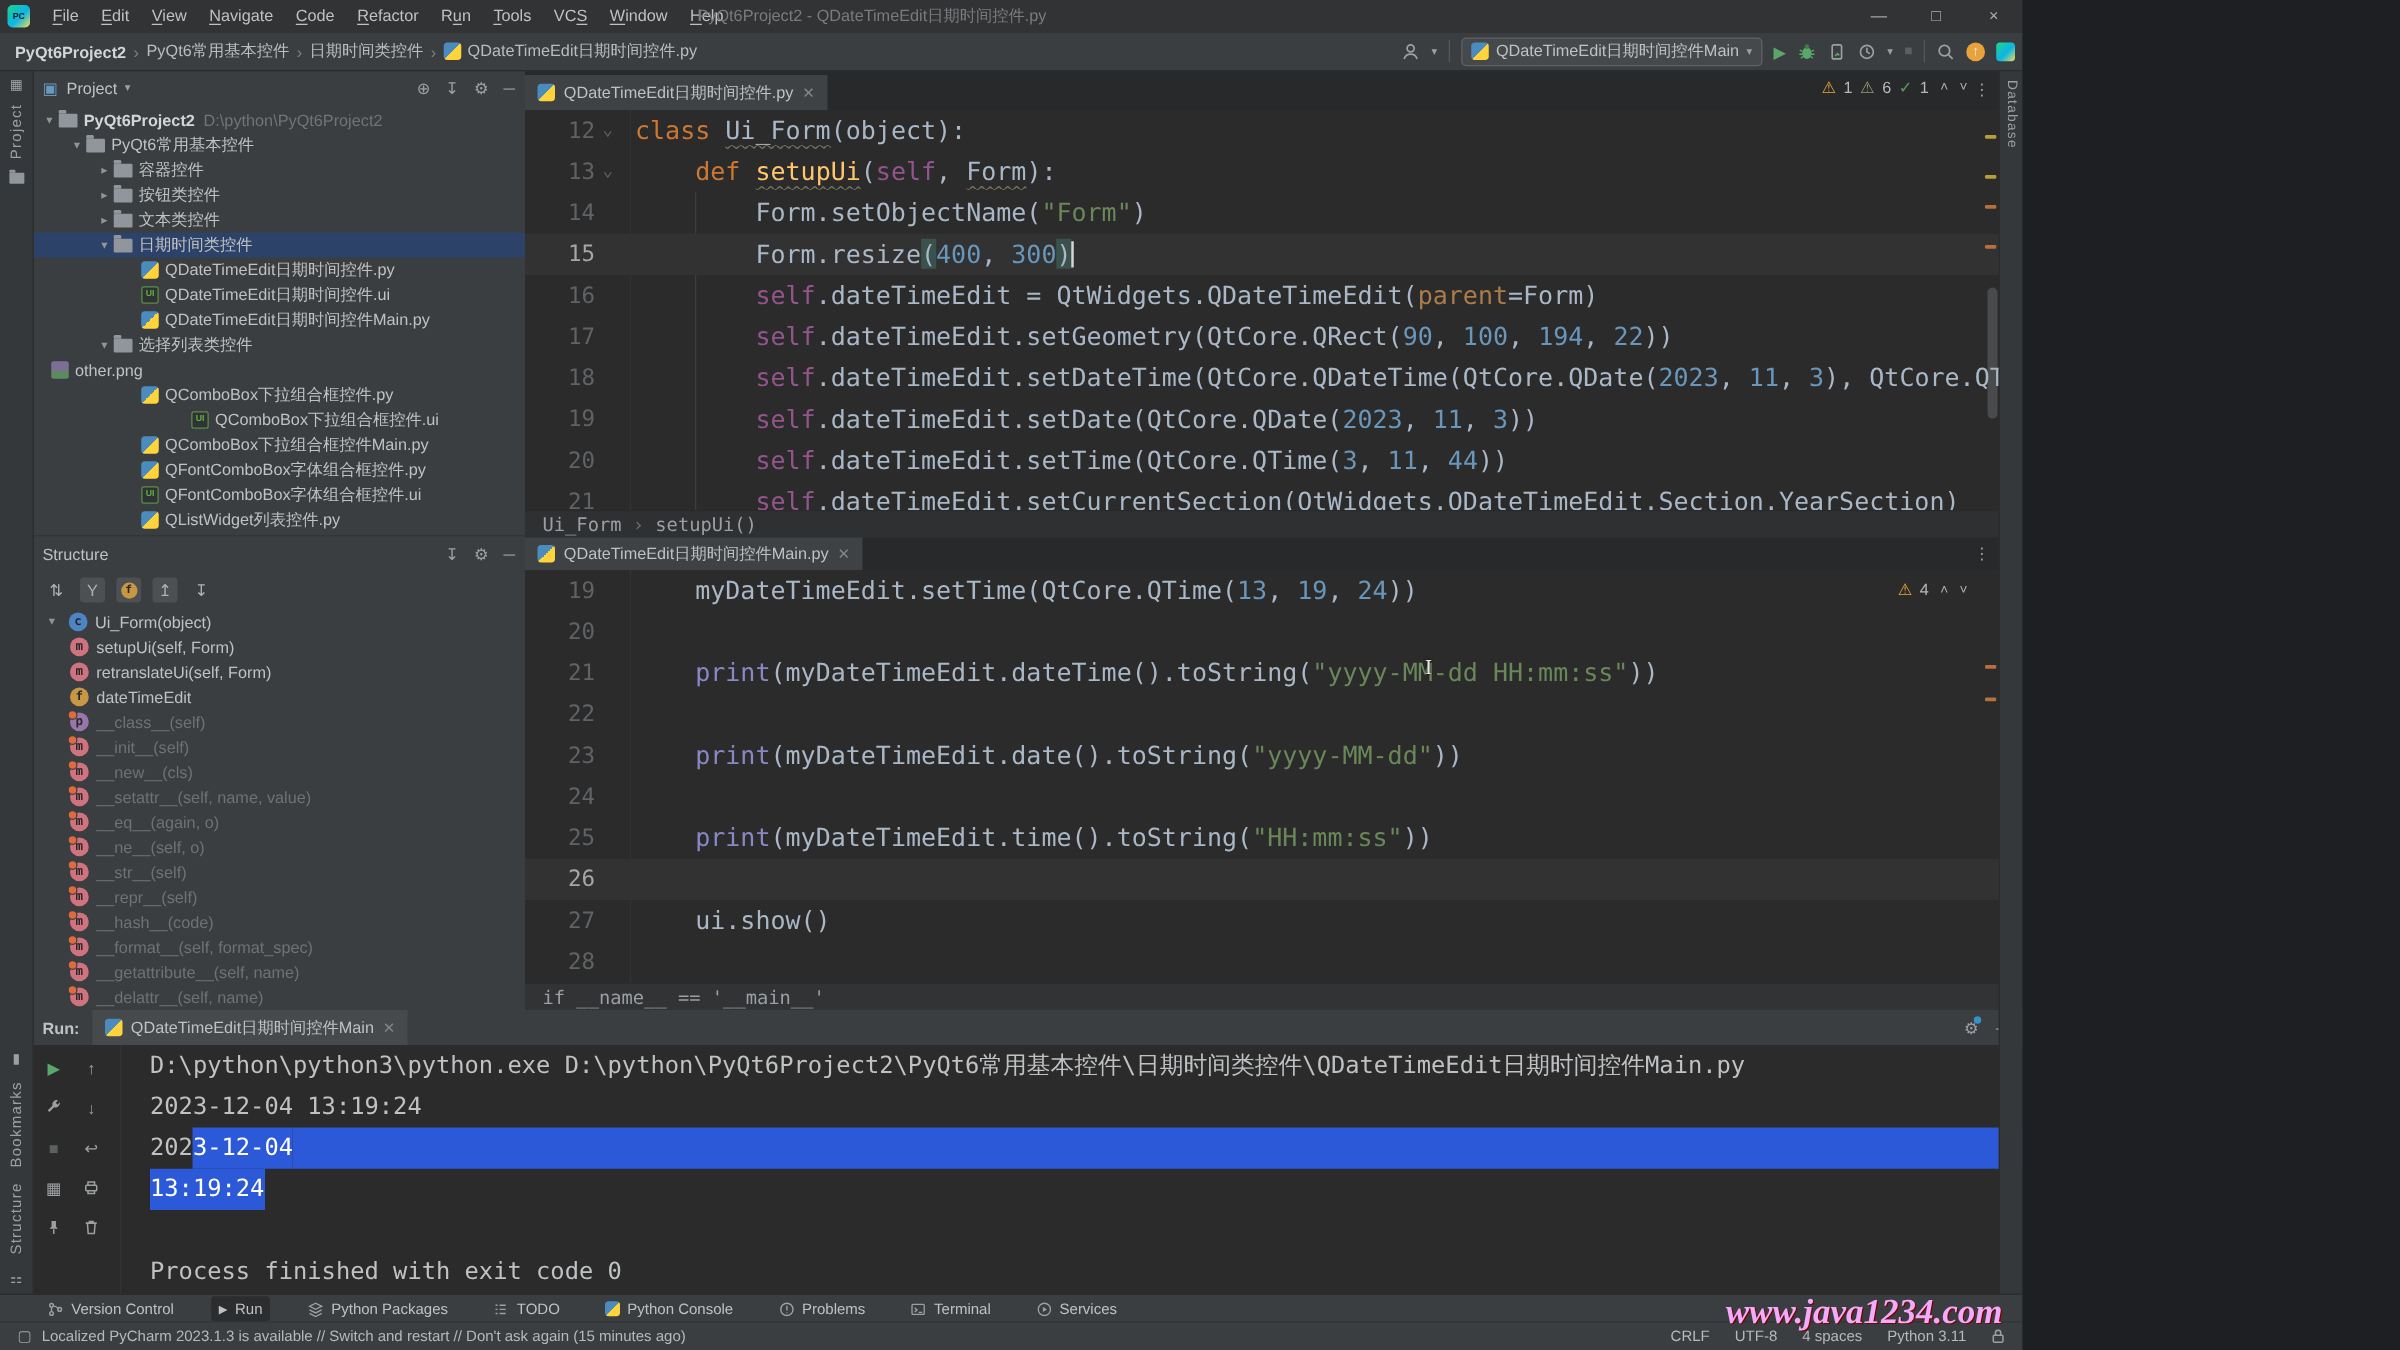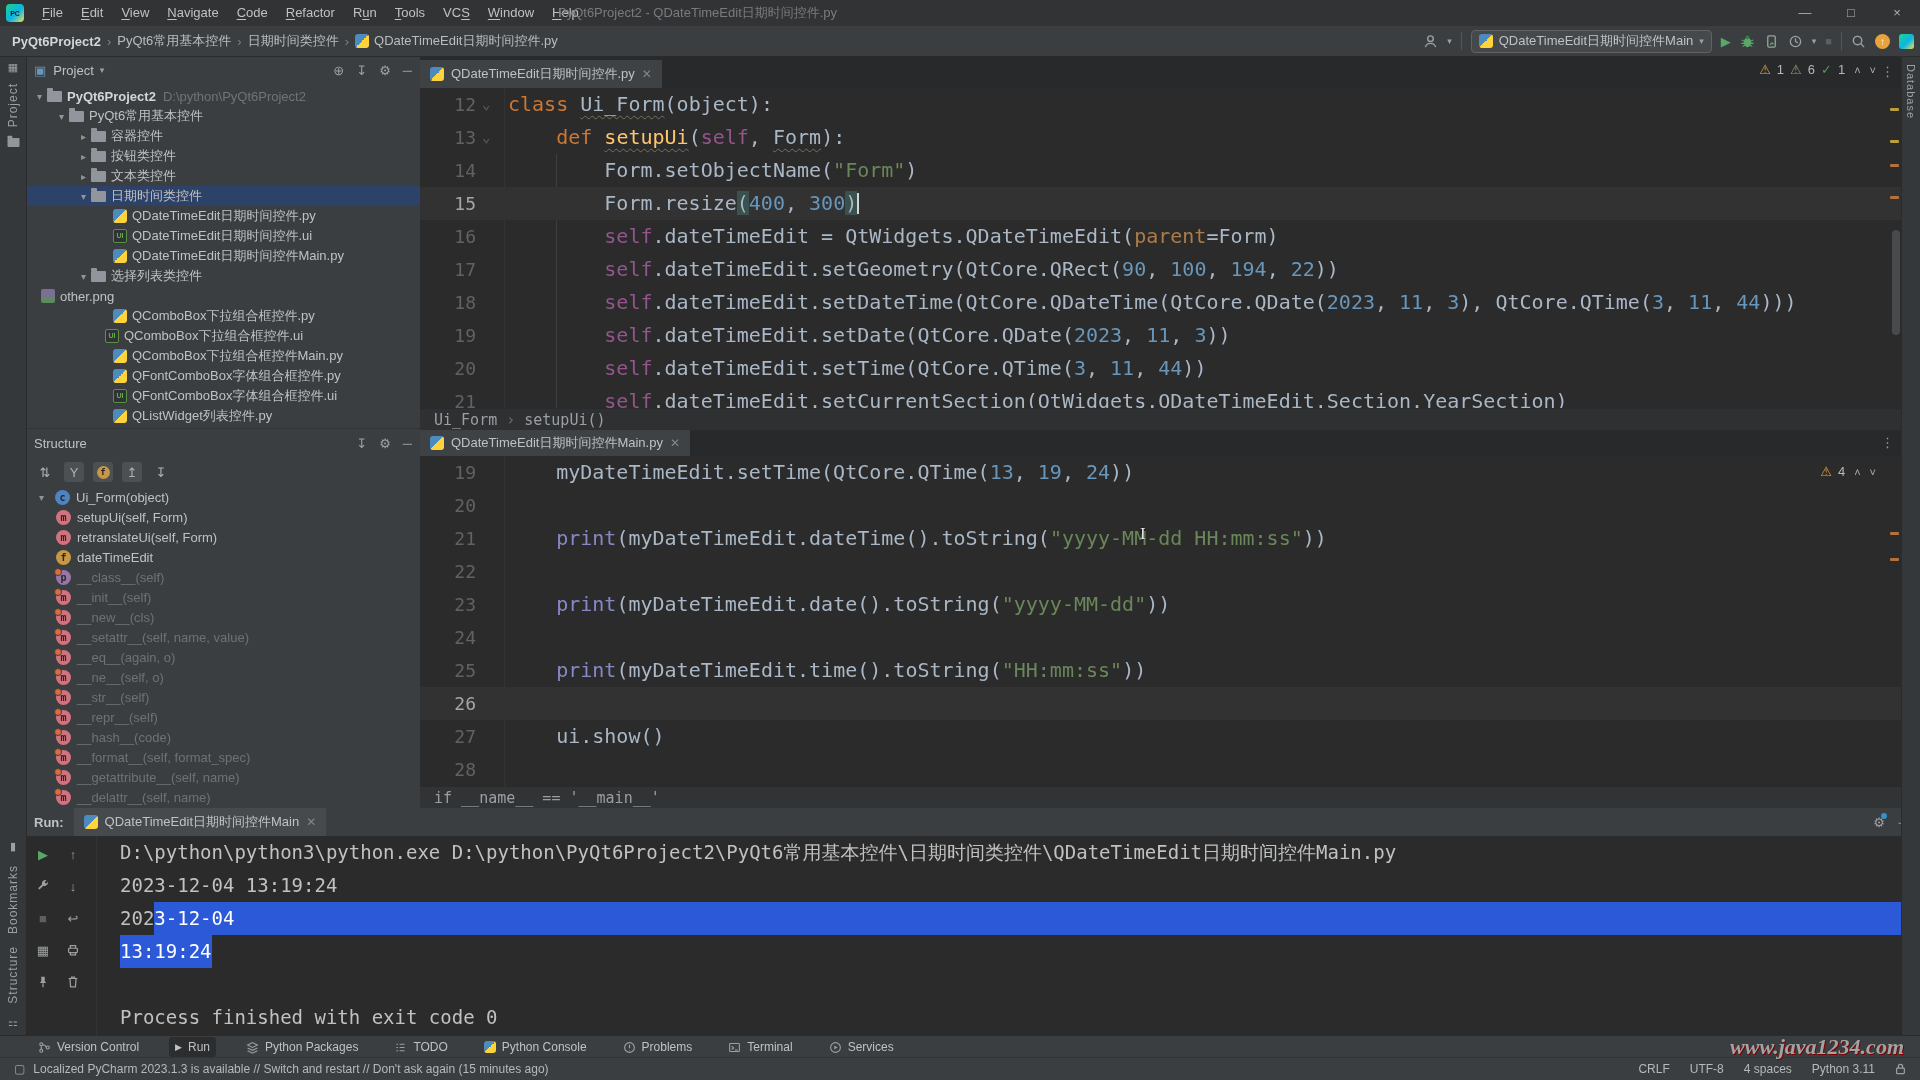--- a/index.html
+++ b/index.html
@@ -1,16 +1,16 @@
 <!DOCTYPE html>
 <html><head>
 <meta charset="utf-8">
 <style>
   html,body{margin:0;padding:0;background:#1e1f22;}
-  #root{position:relative;width:1920px;height:1080px;background:#2b2b2b;overflow:hidden;
+  #root{position:relative;width:1618px;height:1080px;background:#2b2b2b;overflow:hidden;
         font-family:"Liberation Sans",sans-serif;color:#bbbcbd;font-size:13px;-webkit-font-smoothing:antialiased;}
 
   
   .menubar{position:absolute;left:0;top:0;right:0;height:26px;background:#313335;display:flex;align-items:center;z-index:6;}
   .logo{width:18px;height:18px;margin:0 9px 0 6px;border-radius:4px;background:linear-gradient(135deg,#1fd18a 0%,#0ab5e8 55%,#f4e04d 100%);
         display:flex;align-items:center;justify-content:center;font-size:7px;font-weight:bold;color:#10231c;}
   .menu-item{padding:0 9px;height:26px;line-height:26px;color:#bfc1c3;cursor:default;}
   .menu-item u{text-decoration:underline;text-underline-offset:2px;}
   .win-title{position:absolute;left:558px;top:0;line-height:26px;color:#797c7f;}
   .win-controls{position:absolute;right:0;top:0;display:flex;}
@@ -114,21 +114,21 @@
 
   
   .bottombar{position:absolute;left:0;right:0;top:1035px;height:22px;background:#3b3e41;border-top:1px solid #2b2b2b;
              display:flex;align-items:center;gap:24px;padding-left:32px;font-size:12px;color:#bfc1c3;z-index:5;}
   .bb-item{display:flex;align-items:center;gap:6px;height:20px;padding:0 6px;border-radius:3px;}
   .bb-item.active{background:#2b2d2f;}
   .statusbar{position:absolute;left:0;right:0;top:1057px;height:23px;background:#3b3e41;border-top:1px solid #323537;
              display:flex;align-items:center;font-size:12px;color:#b6b8ba;padding:0 14px;z-index:5;box-sizing:border-box;}
   .sb-right{margin-left:auto;display:flex;align-items:center;gap:20px;}
   .watermark{position:absolute;right:16px;top:1034px;font-family:"Liberation Serif",serif;font-style:italic;font-weight:bold;
-             font-size:22px;color:#a3a3a3;text-shadow:1px 1px 0 #7e0000;z-index:9;}
+             font-size:28px;color:#f0abfc;text-shadow:1px 1px 0 #7e0000;z-index:9;}
   .ibeam{position:absolute;left:1140px;top:524px;z-index:8;font-family:"Liberation Serif",serif;font-size:17px;color:#e8e8e8;text-shadow:0 0 2px #000;}
   svg{display:block;}
 </style>
 </head>
 <body>
 
 <div id="root">
 
   <div class="menubar">
     <div class="logo">PC</div>
@@ -298,21 +298,21 @@
         <div class="tree-row" style="">
           <span class="tree-chev"></span>
           <span class="ic-img"></span>
           <span class="tree-lbl">other.png</span>
         </div>
         <div class="tree-row" style="padding-left: 72px;">
           <span class="tree-chev"></span>
           <span class="ic-py"></span>
           <span class="tree-lbl">QComboBox下拉组合框控件.py</span>
         </div>
-        <div class="tree-row" style="padding-left: 64px;">
+        <div class="tree-row" style="padding-left: 112px;">
           <span class="tree-chev"></span>
           <span class="ic-ui">UI</span>
           <span class="tree-lbl">QComboBox下拉组合框控件.ui</span>
         </div>
         <div class="tree-row" style="padding-left: 72px;">
           <span class="tree-chev"></span>
           <span class="ic-py"></span>
           <span class="tree-lbl">QComboBox下拉组合框控件Main.py</span>
         </div>
         <div class="tree-row" style="padding-left: 72px;">

